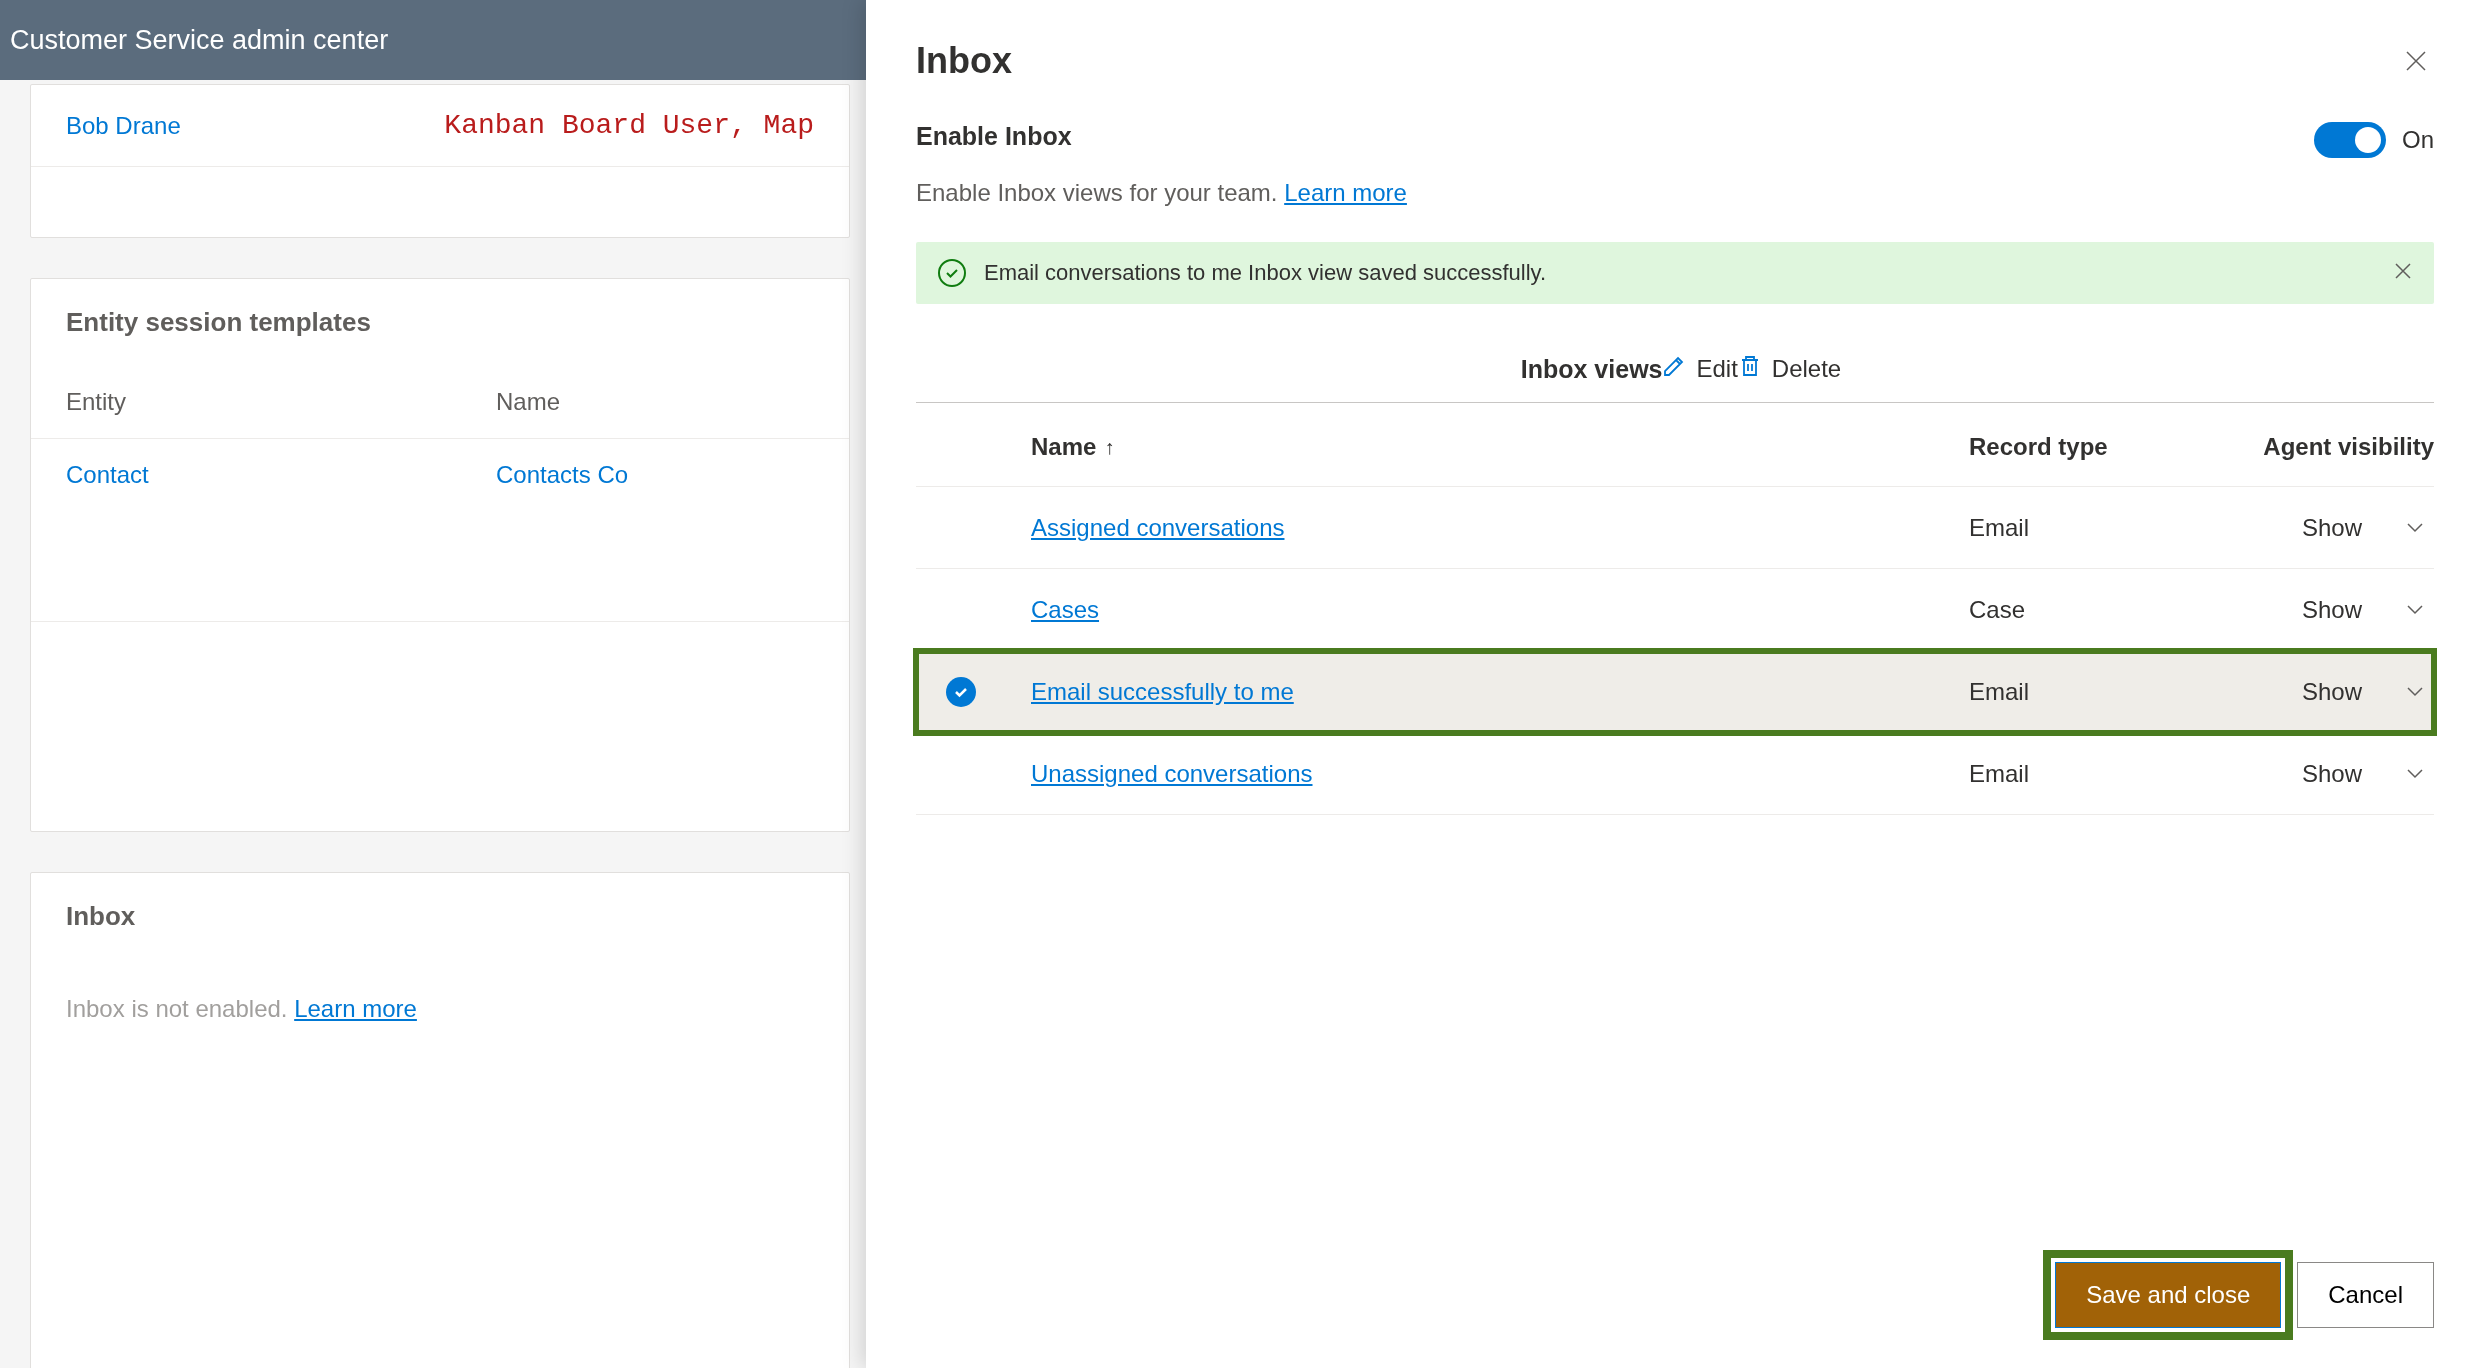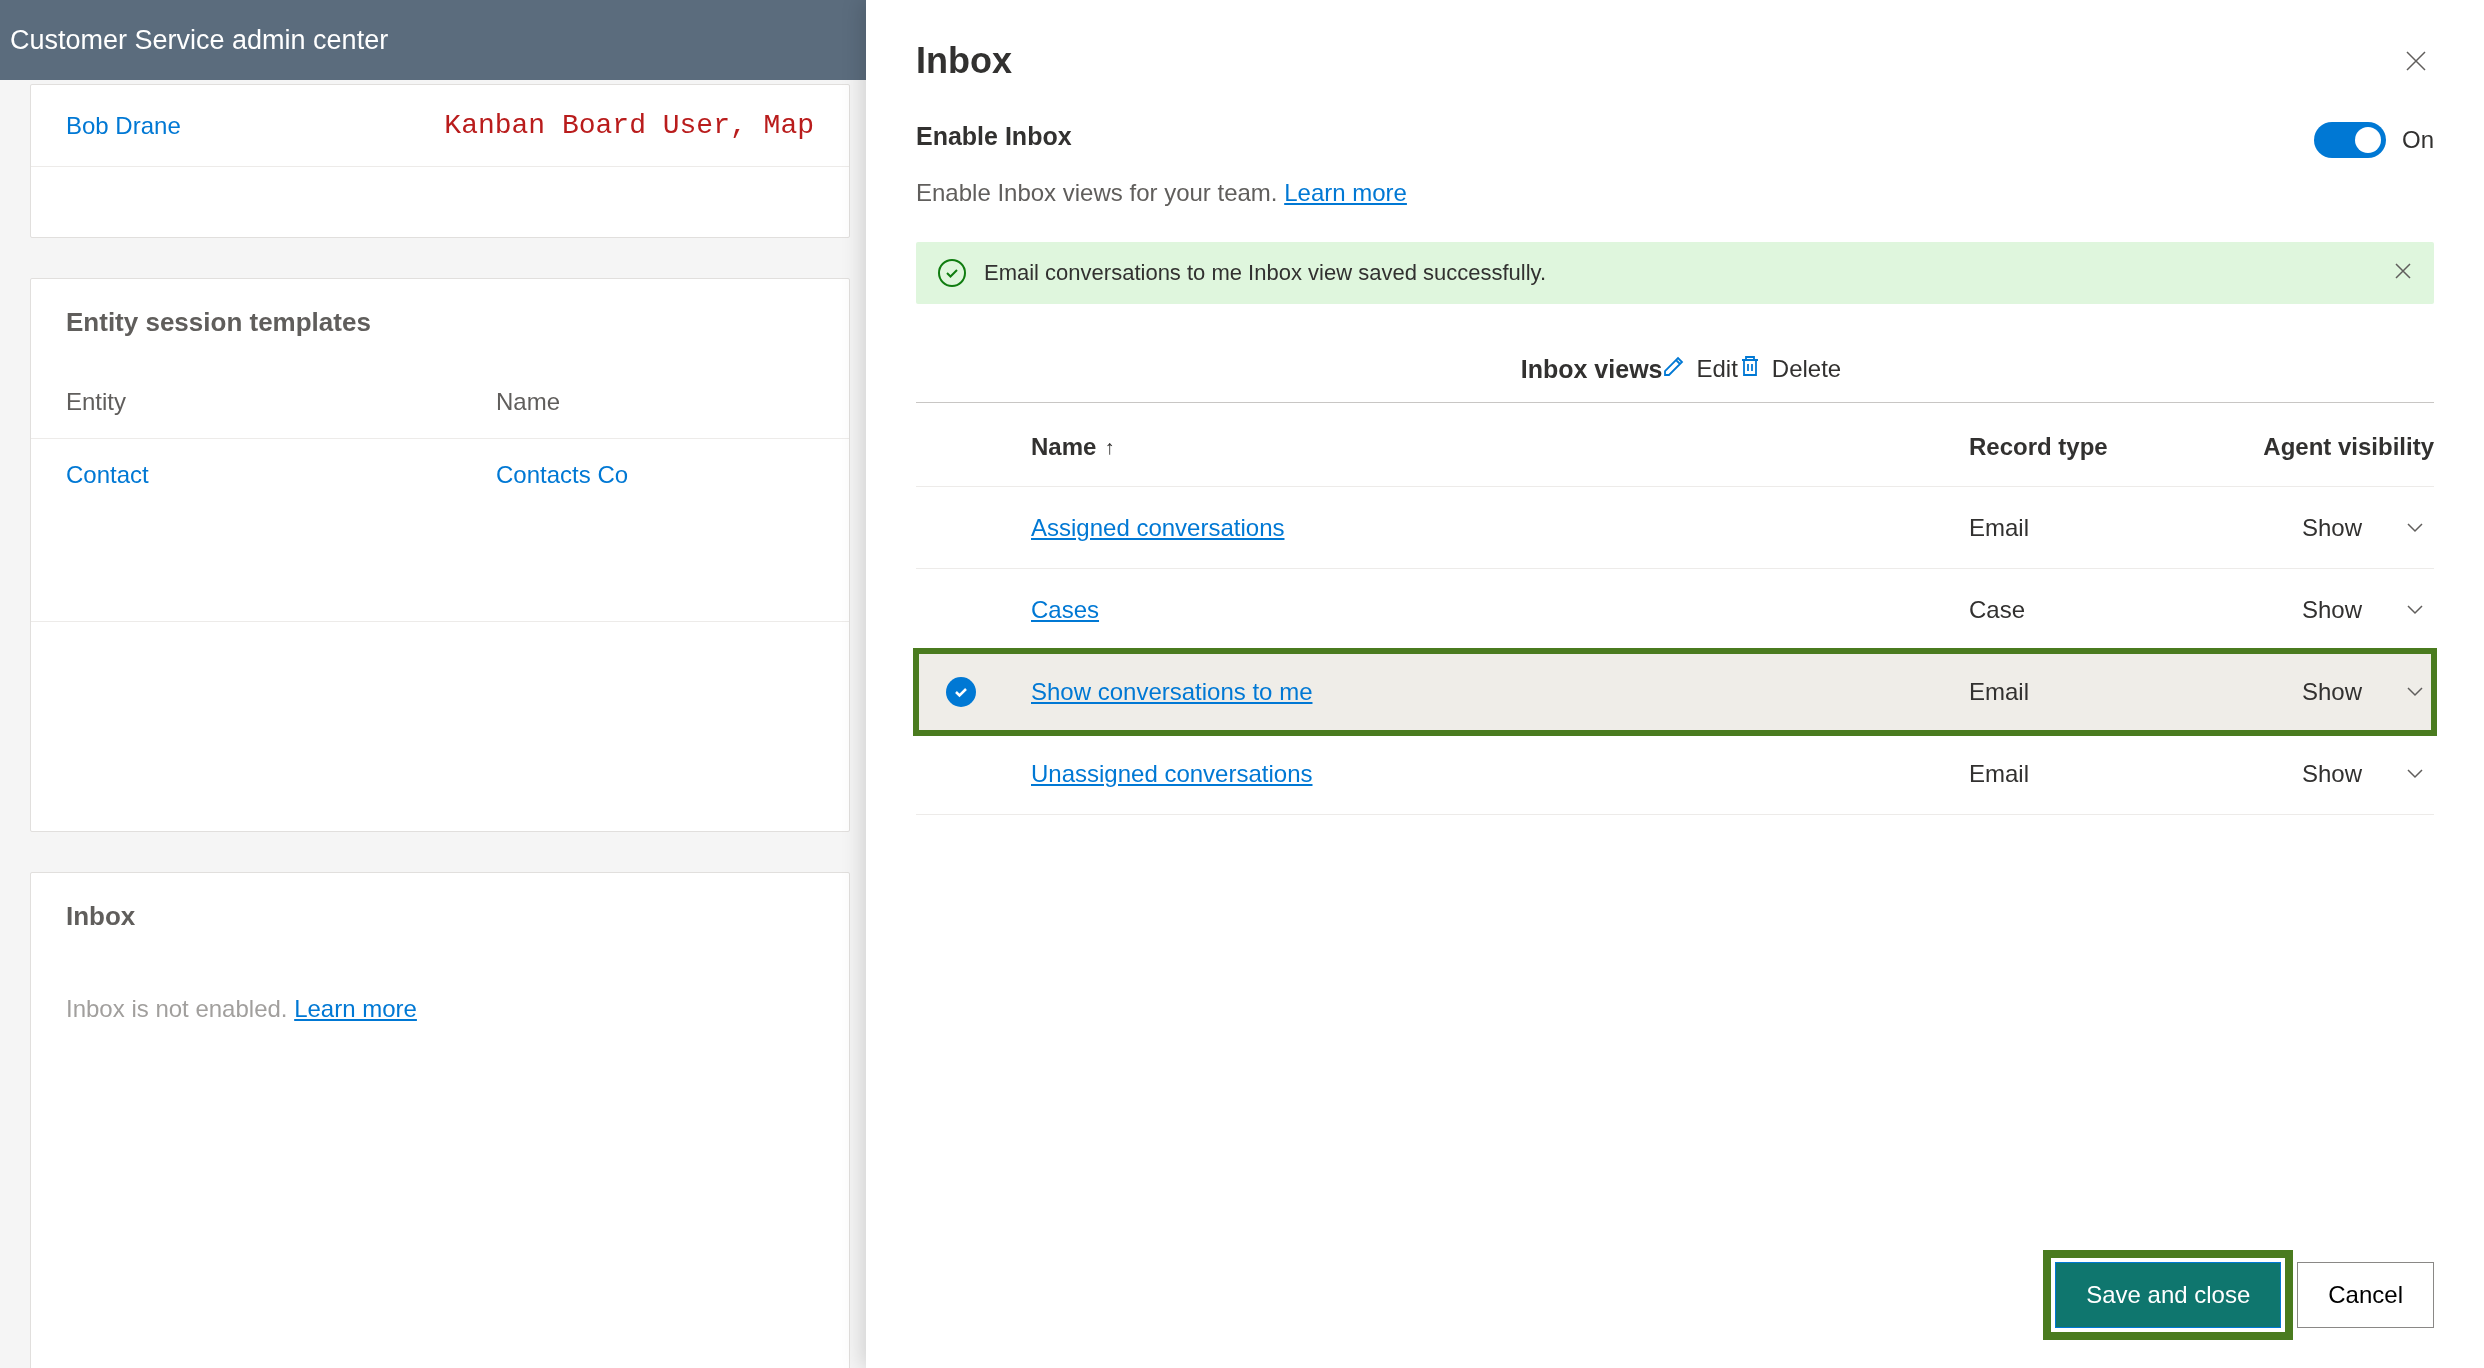--- a/index.html
+++ b/index.html
@@ -299,21 +299,21 @@
       height: 66px;
       padding: 0 30px;
       font-size: 24px;
       border: 1px solid #8a8886;
       background: #ffffff;
       cursor: pointer;
       display: flex;
       align-items: center;
     }
     .btn-primary {
-      background: #0f766e;
+      background: #a16207;
       color: #ffffff;
       border-color: #0078d4;
     }
     .btn-highlight {
       outline: 8px solid #4a7b1f;
       outline-offset: 4px;
     }
     .sort-arrow {
       font-size: 20px;
     }
@@ -451,21 +451,21 @@
         </div>
       </div>
       <div class="table-row selected">
         <div class="row-check">
           <div class="check-circle">
             <svg width="16" height="16" viewBox="0 0 16 16">
               <path d="M3 8 L6.5 11.5 L13 5" stroke="#ffffff" stroke-width="2.5" fill="none"></path>
             </svg>
           </div>
         </div>
-        <div class="row-name"><a class="row-link">Show conversations to me</a></div>
+        <div class="row-name"><a class="row-link">Email successfully to me</a></div>
         <div class="row-record">Email</div>
         <div class="row-vis">
           <span>Show</span>
           <span class="chevron"><svg width="18" height="12" viewBox="0 0 18 12">
               <path d="M2 3 L9 10 L16 3" stroke="#605e5c" stroke-width="1.5" fill="none"></path>
             </svg></span>
         </div>
       </div>
       <div class="table-row">
         <div class="row-check"></div>

